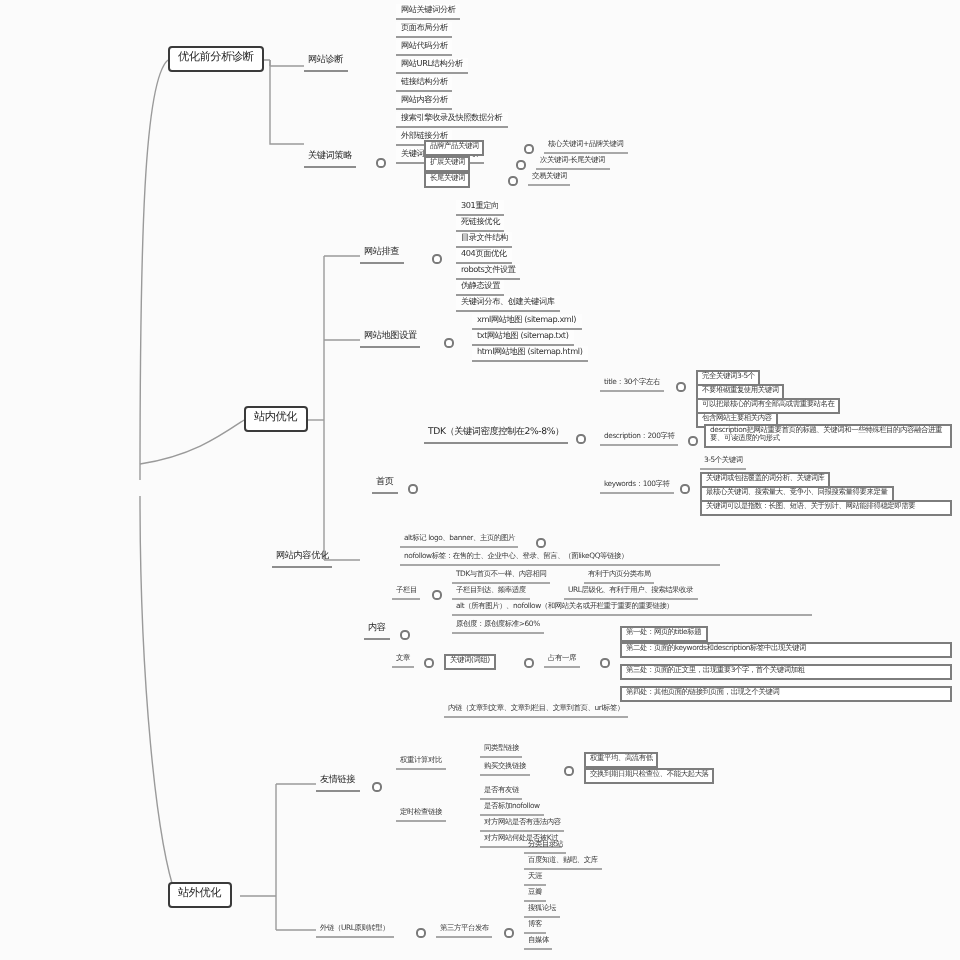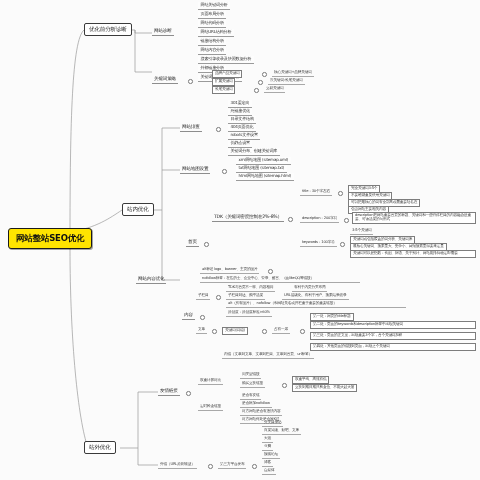--- a/index.html
+++ b/index.html
@@ -100,21 +100,20 @@
       <path d="M162,170 L180,170"></path>
       <path d="M162,280 L180,280"></path>
 
       <path d="M120,448 L138,448"></path>
       <path d="M138,392 L138,465"></path>
       <path d="M138,392 L158,392"></path>
       <path d="M138,465 L158,465"></path>
     </g>
   </svg>
 
-  <div class="node root" style="left:8px;top:228px;">网站整站SEO优化</div>
 
   <div class="node lvl1" style="left:84px;top:23px;">优化前分析诊断</div>
 
   <div class="node lvl2" style="left:152px;top:28px;">网站诊断</div>
 
   <div class="node lvl3" style="left:198px;top:2px;">网站关键词分析</div>
   <div class="node lvl3" style="left:198px;top:11px;">页面布局分析</div>
   <div class="node lvl3" style="left:198px;top:20px;">网站代码分析</div>
   <div class="node lvl3" style="left:198px;top:29px;">网站URL结构分析</div>
   <div class="node lvl3" style="left:198px;top:38px;">链接结构分析</div>

